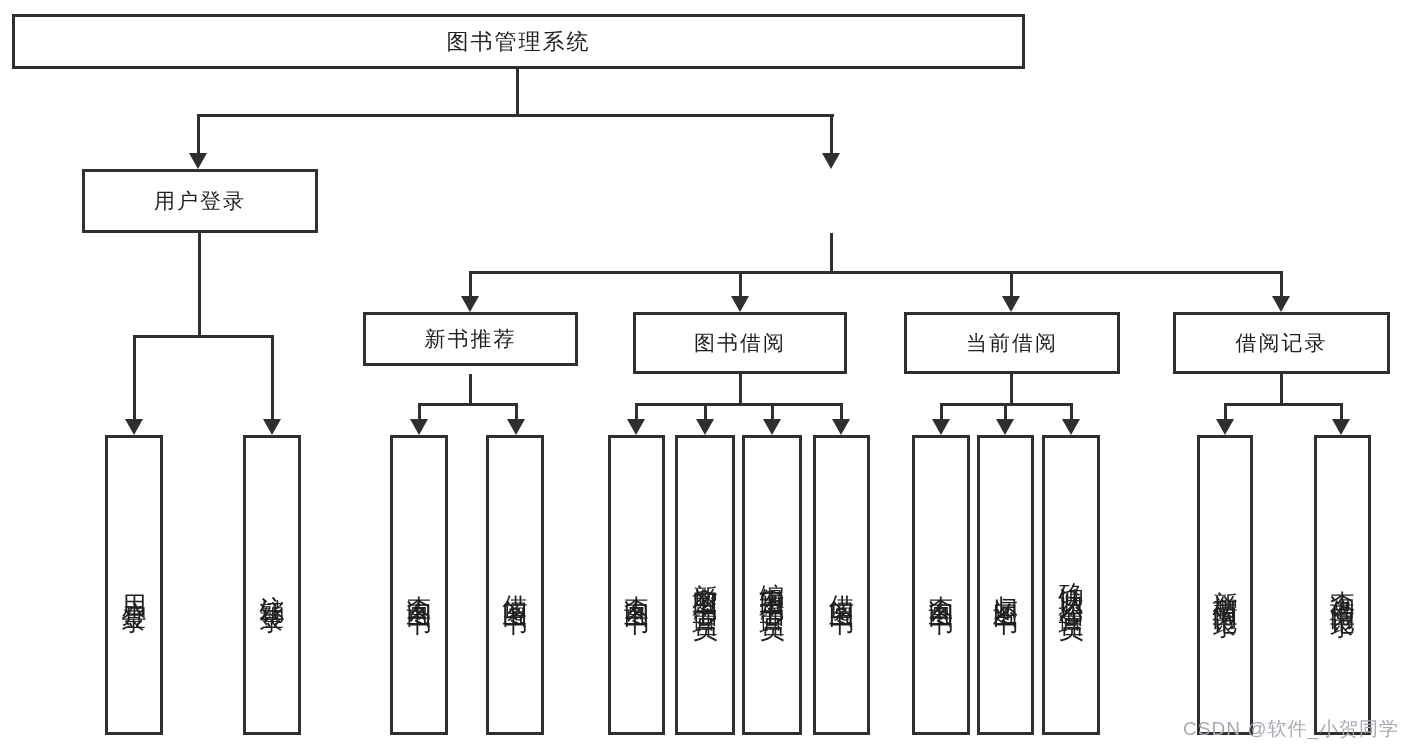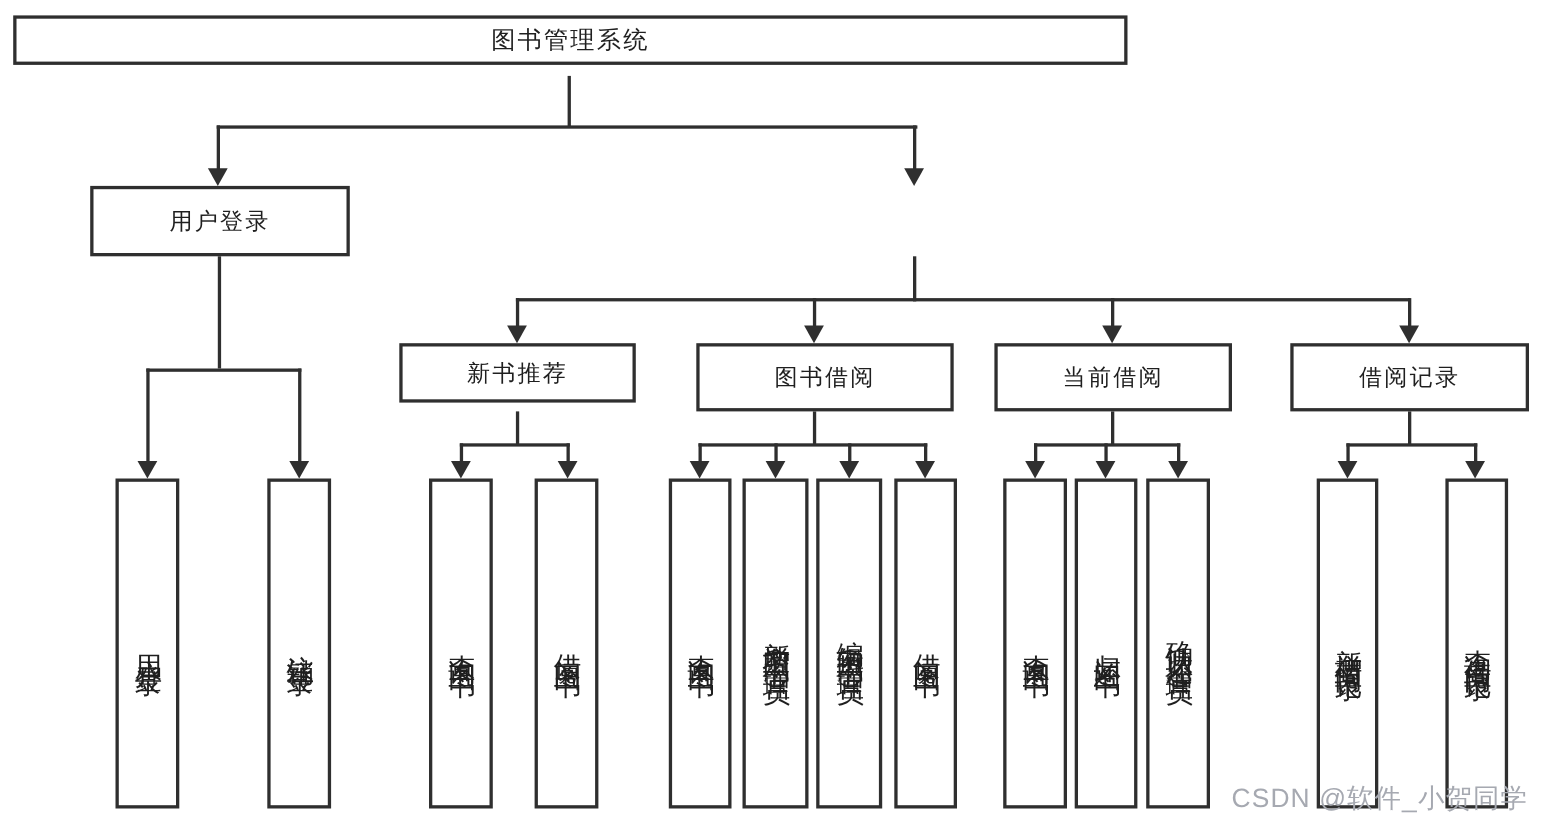--- a/index.html
+++ b/index.html
@@ -43,45 +43,45 @@
   .line-v{position:absolute;width:3px;background:var(--line);}
   .line-h{position:absolute;height:3px;background:var(--line);}
   .arrow{
     position:absolute;width:0;height:0;
     border-left:9px solid transparent;
     border-right:9px solid transparent;
     border-top:16px solid var(--line);
   }
   .watermark{
     position:absolute;
-    right:16px;bottom:5px;
-    font-size:24px;
+    right:6px;bottom:5px;
+    font-size:19px;
     letter-spacing:1px;
     color:var(--watermark);
   }
 </style>
 </head>
 <body>
 
 <div class="canvas">
 
-  <div class="box hbox root-box" style="left:12px;top:14px;width:1013px;height:45px;">
+  <div class="box hbox root-box" style="left:12px;top:14px;width:1013px;height:55px;">
     <span>图书管理系统</span>
   </div>
 
   <div class="box hbox" style="left:82px;top:169px;width:236px;height:64px;">
     <span>用户登录</span>
   </div>
 
 
   <div class="box hbox" style="left:363px;top:312px;width:215px;height:54px;">
     <span>新书推荐</span>
   </div>
 
-  <div class="box hbox" style="left:633px;top:312px;width:234px;height:62px;">
+  <div class="box hbox" style="left:633px;top:312px;width:214px;height:62px;">
     <span>图书借阅</span>
   </div>
 
   <div class="box hbox" style="left:904px;top:312px;width:216px;height:62px;">
     <span>当前借阅</span>
   </div>
 
   <div class="box hbox" style="left:1173px;top:312px;width:217px;height:62px;">
     <span>借阅记录</span>
   </div>

